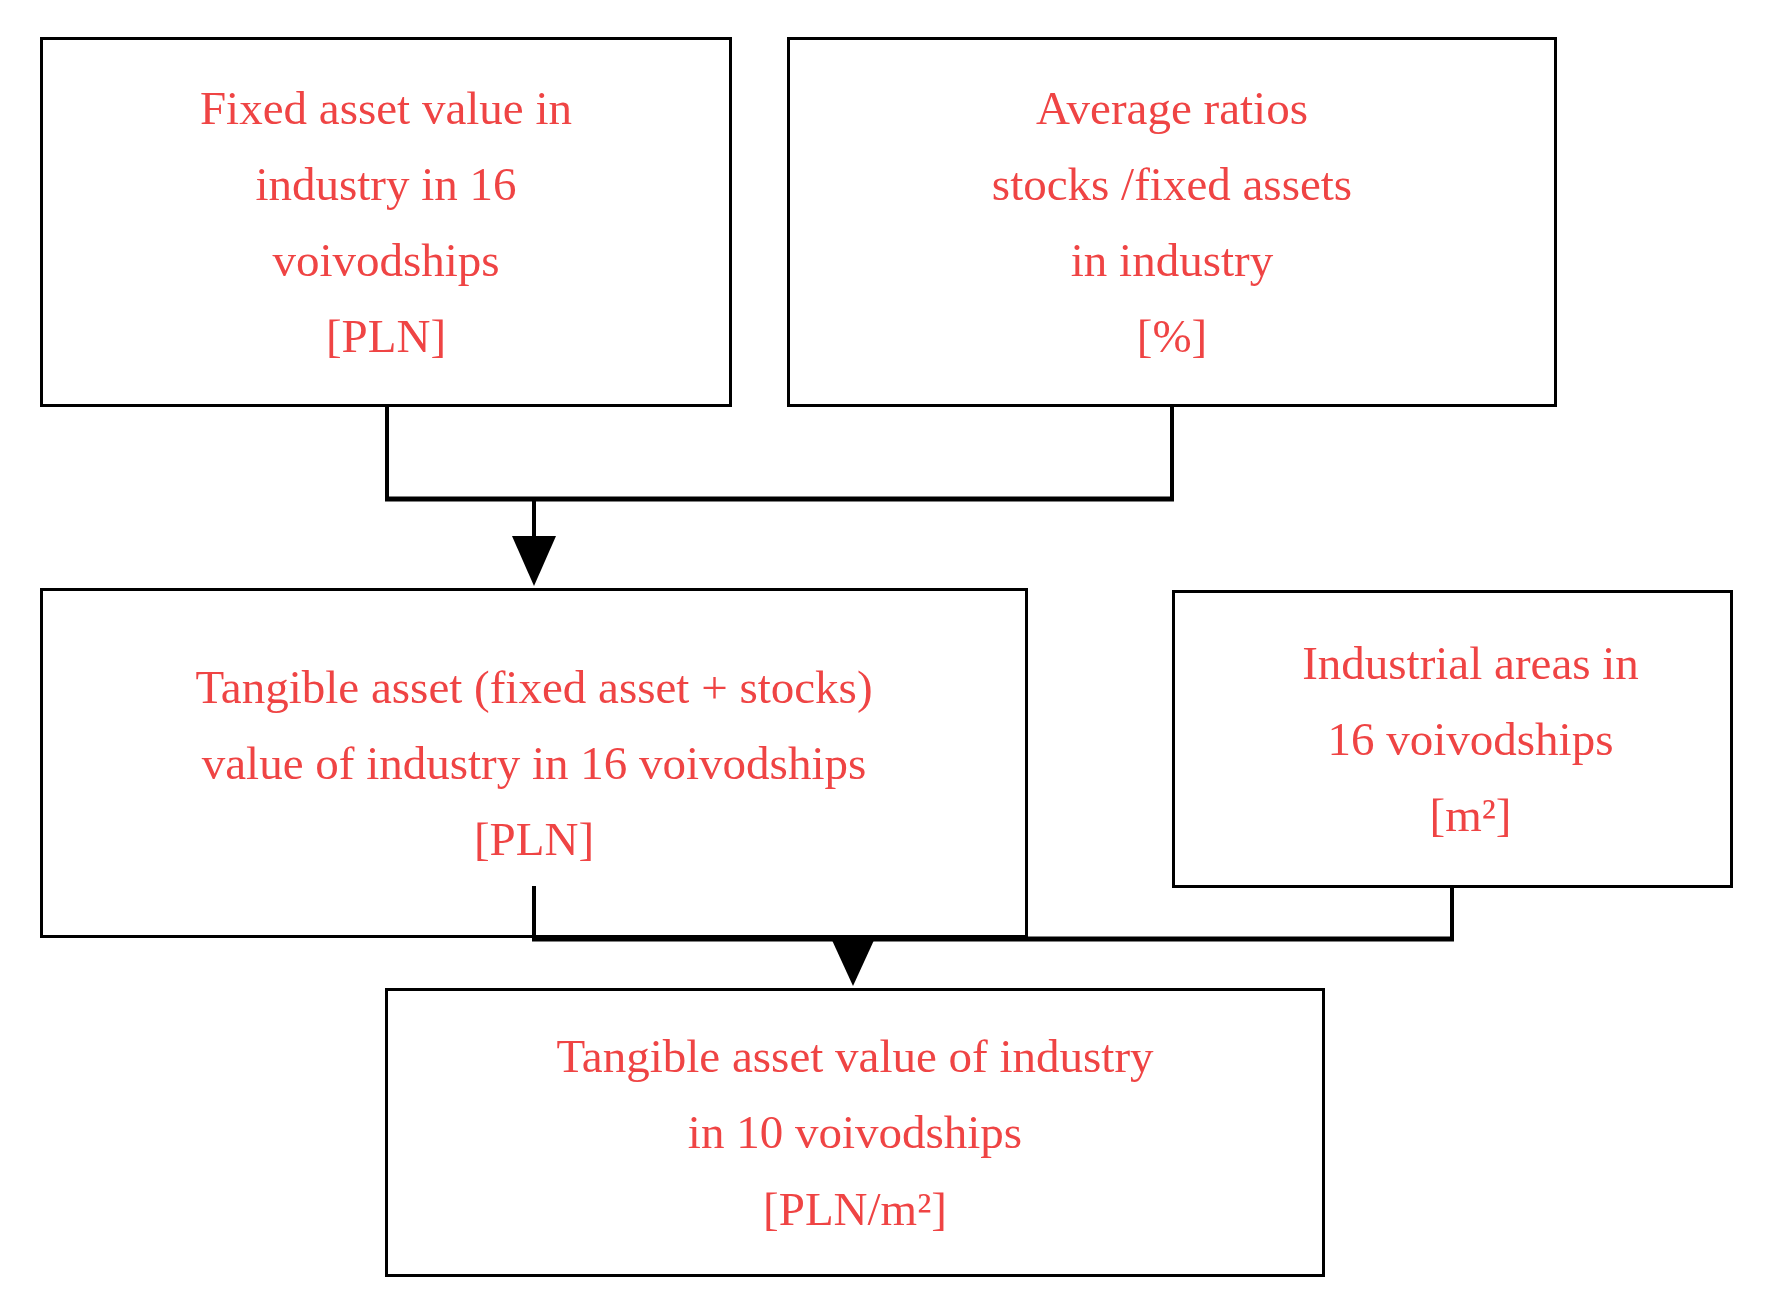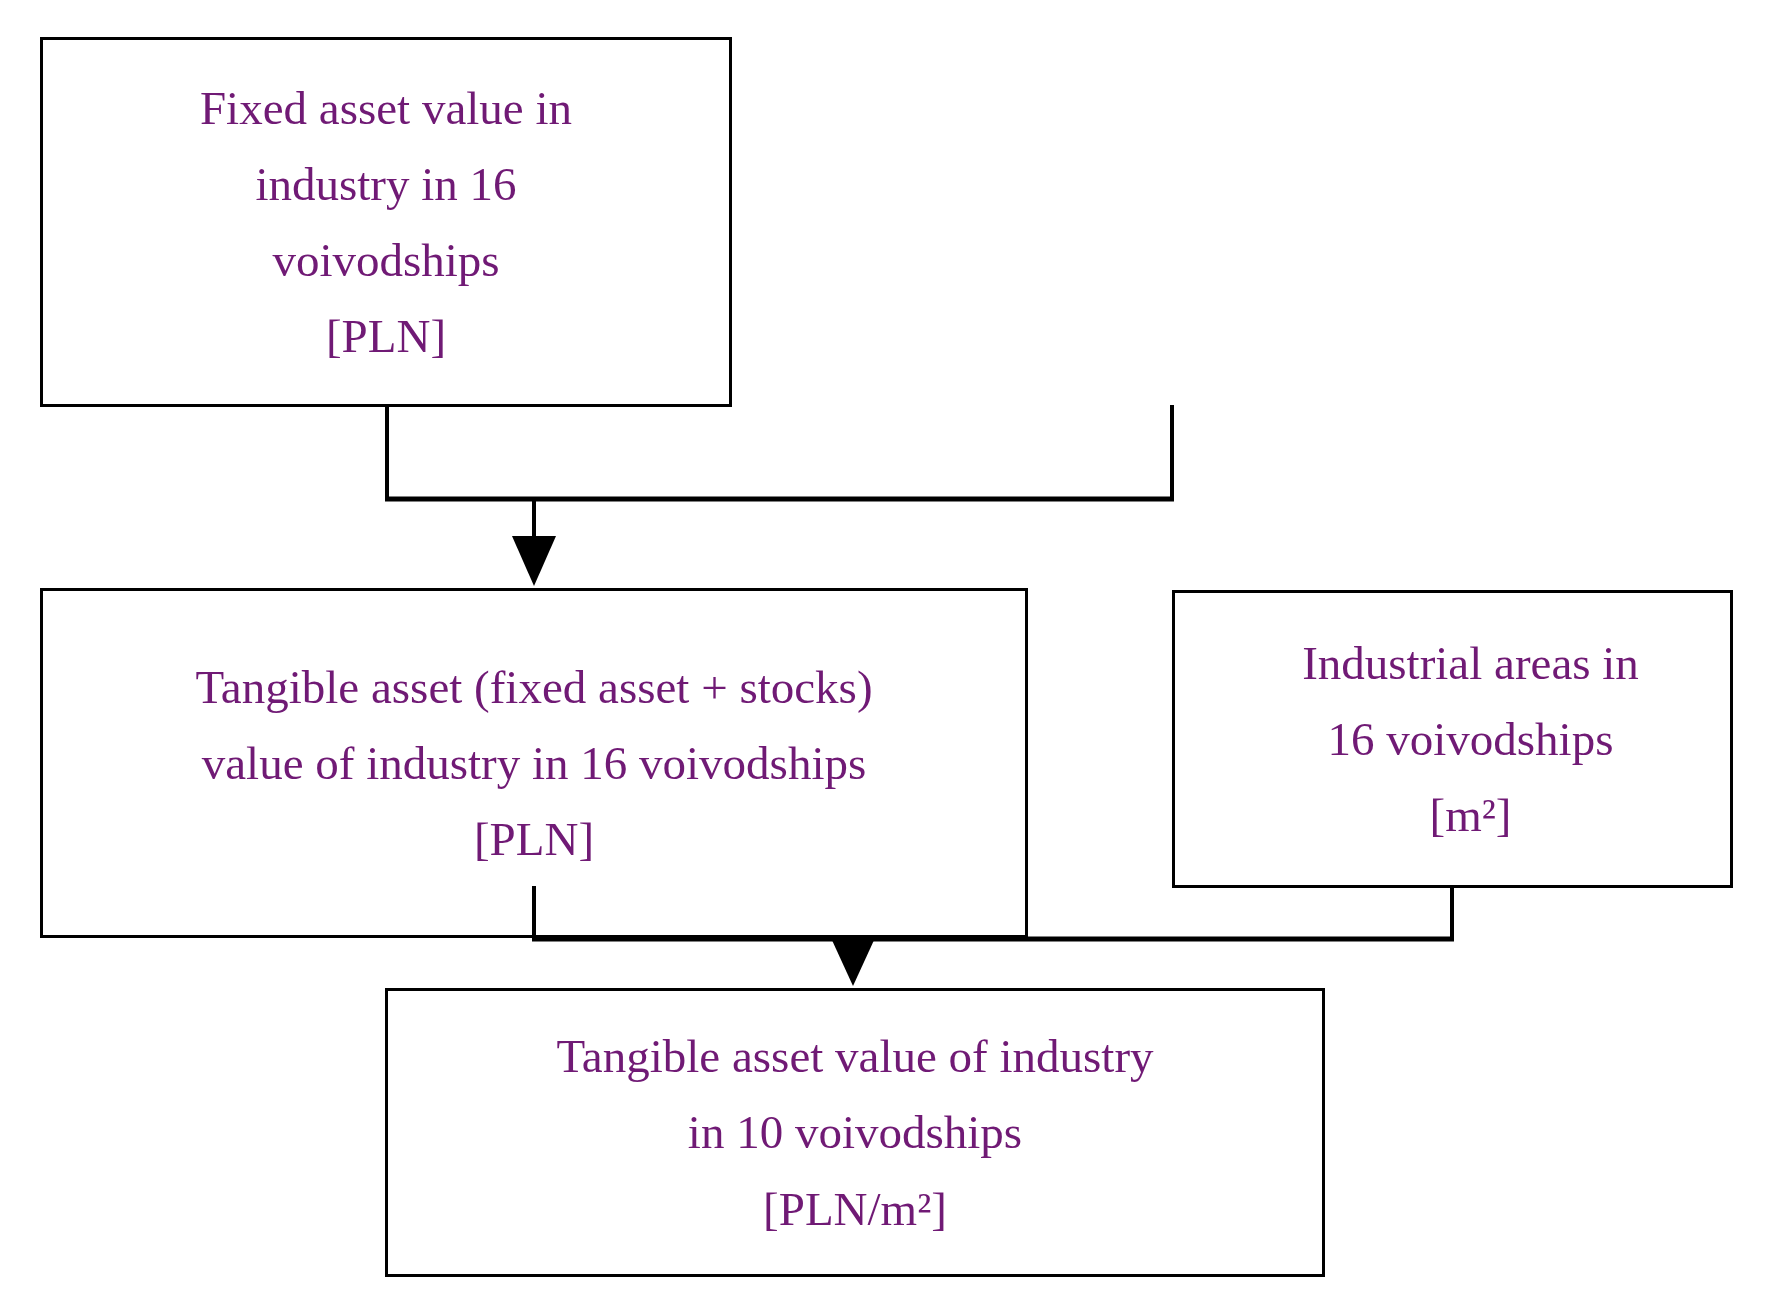--- a/index.html
+++ b/index.html
@@ -23,21 +23,21 @@
     background: #ffffff;
     display: flex;
     align-items: center;
     justify-content: center;
     text-align: center;
   }
   .node .label {
     white-space: pre-line;
     font-size: 47px;
     line-height: 1.62;
-    color: #701a75;
+    color: #ef4444;
   }
   svg.connectors {
     position: absolute;
     left: 0;
     top: 0;
     pointer-events: none;
   }
   svg.connectors line {
     stroke: #000000;
   }
@@ -51,20 +51,26 @@
 
 <div id="canvas">
 
   <div class="node" style="left:40px; top:37px; width:692px; height:370px;">
     <div class="label">Fixed asset value in
 industry in 16
 voivodships
 [PLN]</div>
   </div>
 
+  <div class="node" style="left:787px; top:37px; width:770px; height:370px;">
+    <div class="label">Average ratios
+stocks /fixed assets
+in industry
+[%]</div>
+  </div>
 
   <div class="node" style="left:40px; top:588px; width:988px; height:350px;">
     <div class="label">Tangible asset (fixed asset + stocks)
 value of industry in 16 voivodships
 [PLN]</div>
   </div>
 
   <div class="node" style="left:1172px; top:590px; width:561px; height:298px;padding-left:36px;">
     <div class="label">Industrial areas in
 16 voivodships

